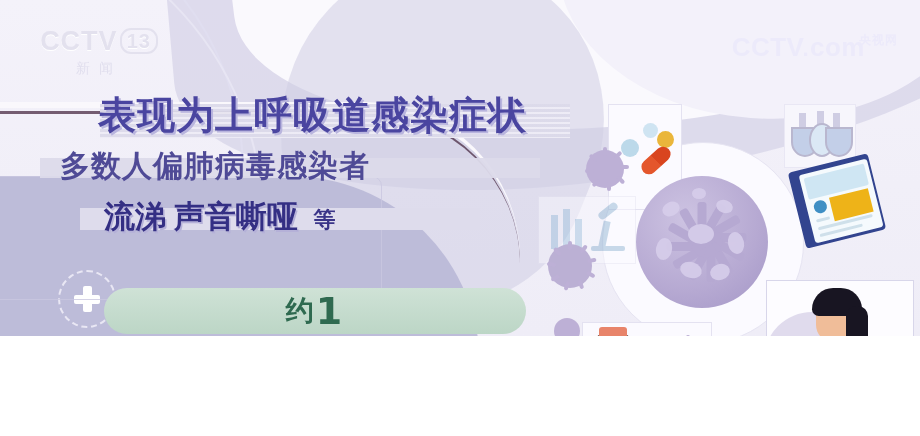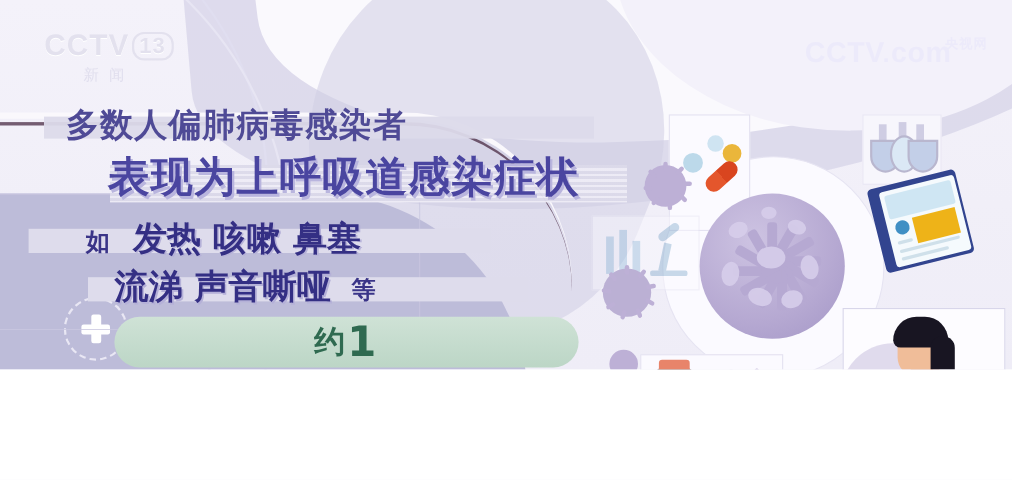--- a/index.html
+++ b/index.html
@@ -80,21 +80,21 @@
 
   
   .sym{position:absolute;left:0;width:560px;}
   .sym-row{position:relative;height:44px;}
   .sym-band{position:absolute;height:22px;background:#dedcec;}
   .s1-band{left:26px;top:12px;width:420px;}
   .s2-band{left:80px;top:12px;width:400px;}
   .sym-txt{position:relative;white-space:nowrap;color:#342f84;font-weight:700;
     font-family:"DejaVu Sans","Liberation Sans",sans-serif;text-shadow:1.5px 1.5px 0 #b5b1d8;}
   .s1{left:78px;font-size:31px;}
-  .s2{left:104px;font-size:31px;}
+  .s2{left:104px;font-size:31px;font-family:Liberation Serif, serif;}
   .small-ch{font-size:22px;font-weight:700;text-shadow:none;color:#3a3488;}
 
   
   .pill{position:absolute;left:104px;top:288px;width:422px;height:46px;
     background:linear-gradient(180deg,#cfe2d6 0%,#bcd6c6 100%);border-radius:24px;
     display:flex;align-items:center;justify-content:center;}
   .pill span{color:#2f6a50;font-weight:700;font-size:28px;white-space:nowrap;
     font-family:"DejaVu Sans","Liberation Sans",sans-serif;}
   .pill .big1{font-size:38px;padding:0 2px;}
 
@@ -322,38 +322,31 @@
   </div>
 
   <div class="watermark">
     <span>CCTV</span>
     <span class="dot">.</span>
     <span>com</span>
     <span class="cn">央视网</span>
   </div>
 
   <div class="headline">
+    <div class="hl-row" style="height:52px">
+      <span class="hl-band hl2-band"></span>
+      <div class="hl-txt hl2">表现为上呼吸道感染症状</div>
+    </div>
     <div class="hl-row">
       <span class="hl-band hl1-band"></span>
       <div class="hl-txt hl1">多数人偏肺病毒感染者</div>
     </div>
-    <div class="hl-row" style="height:52px">
-      <span class="hl-band hl2-band"></span>
-      <div class="hl-txt hl2">表现为上呼吸道感染症状</div>
-    </div>
   </div>
 
   <div class="sym" style="top:196px">
-    <div class="sym-row">
-      <span class="sym-band s1-band"></span>
-      <div class="sym-txt s1">
-        <span class="small-ch">如</span>
-        <span style="display:inline-block;width:10px"></span><span>发热  咳嗽  鼻塞</span>
-      </div>
-    </div>
     <div class="sym-row">
       <span class="sym-band s2-band"></span>
       <div class="sym-txt s2">
         <span>流涕  声音嘶哑</span>
         <span style="display:inline-block;width:8px"></span><span class="small-ch">等</span>
       </div>
     </div>
   </div>
 
   <div class="pill">

